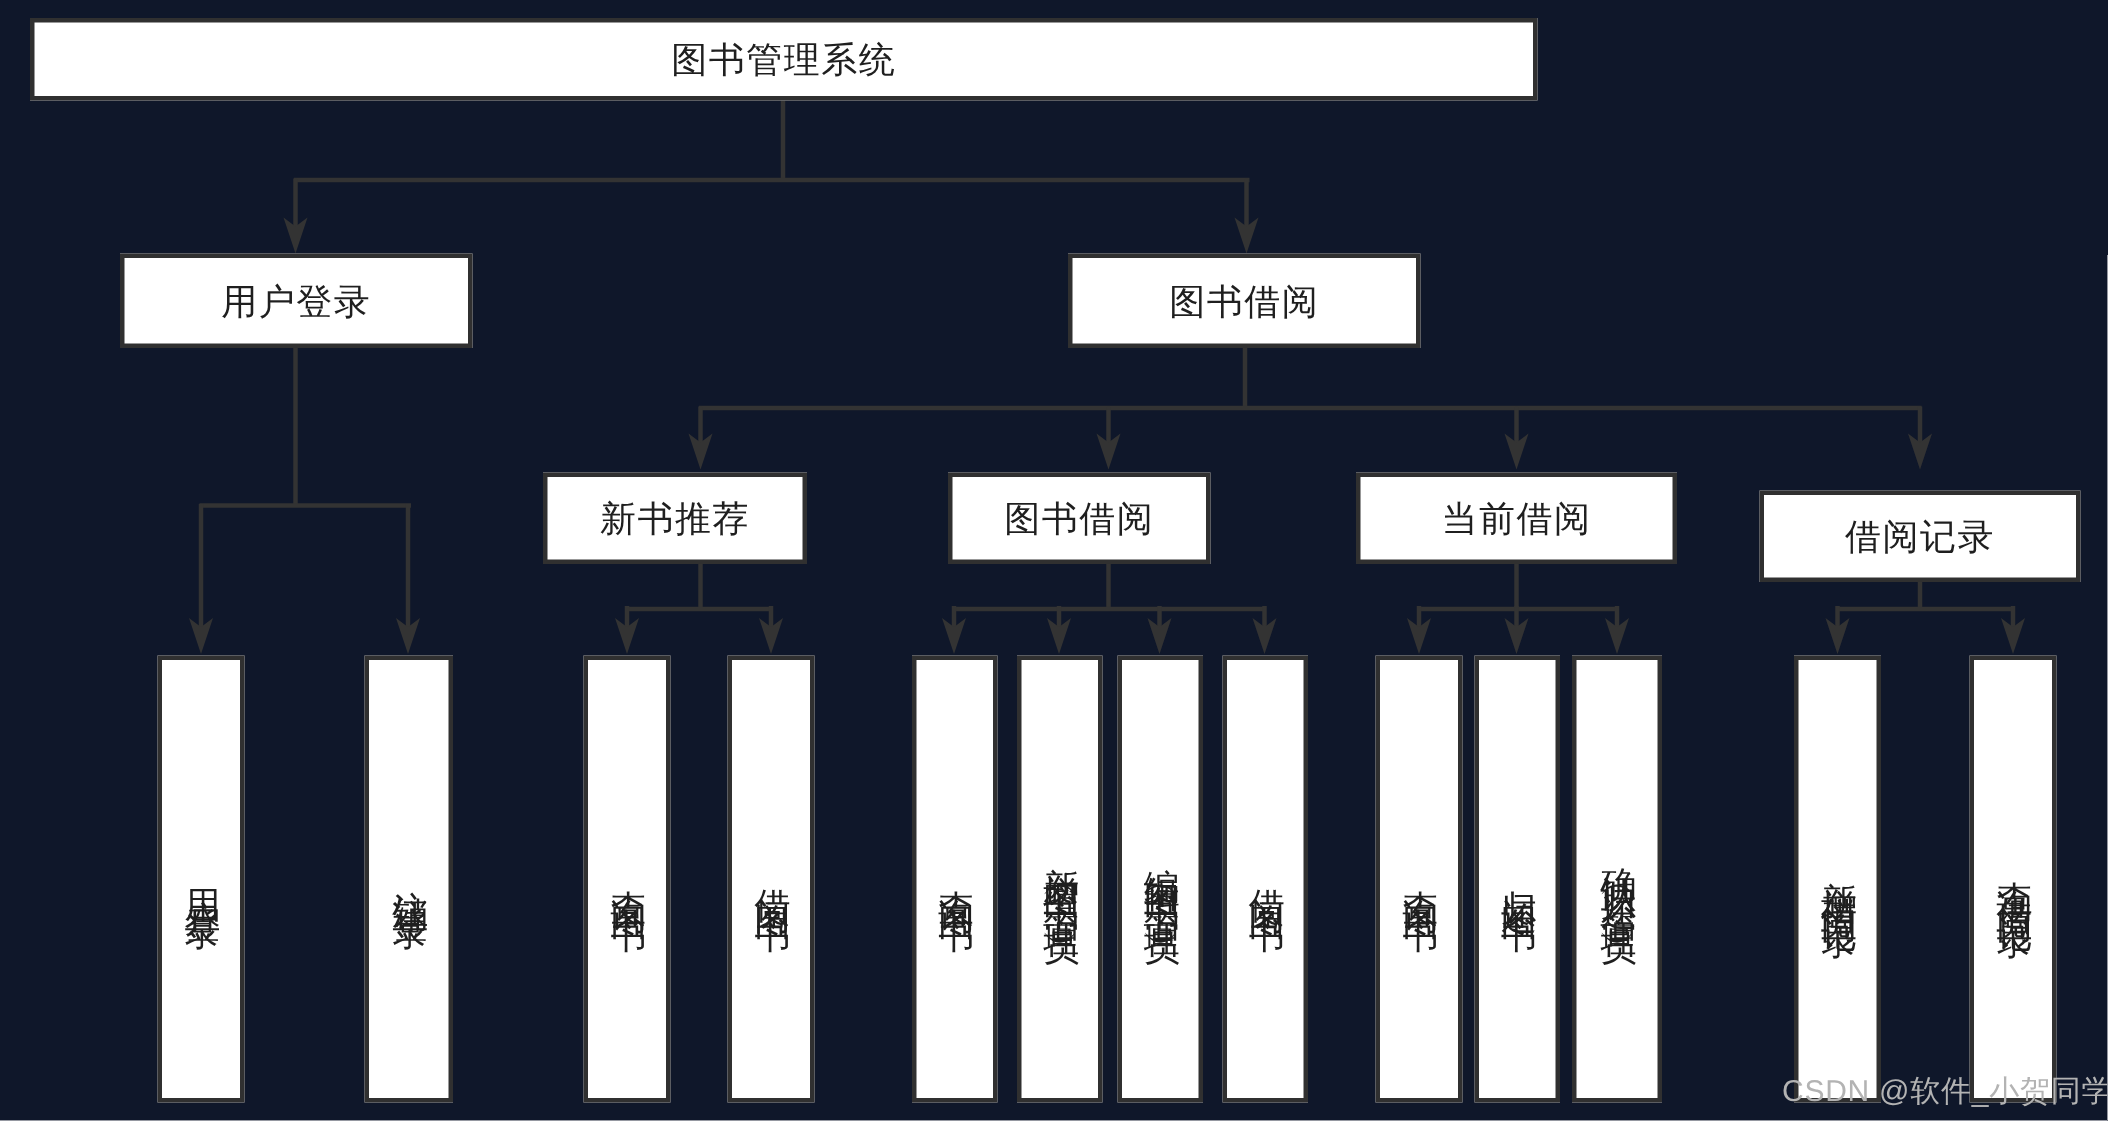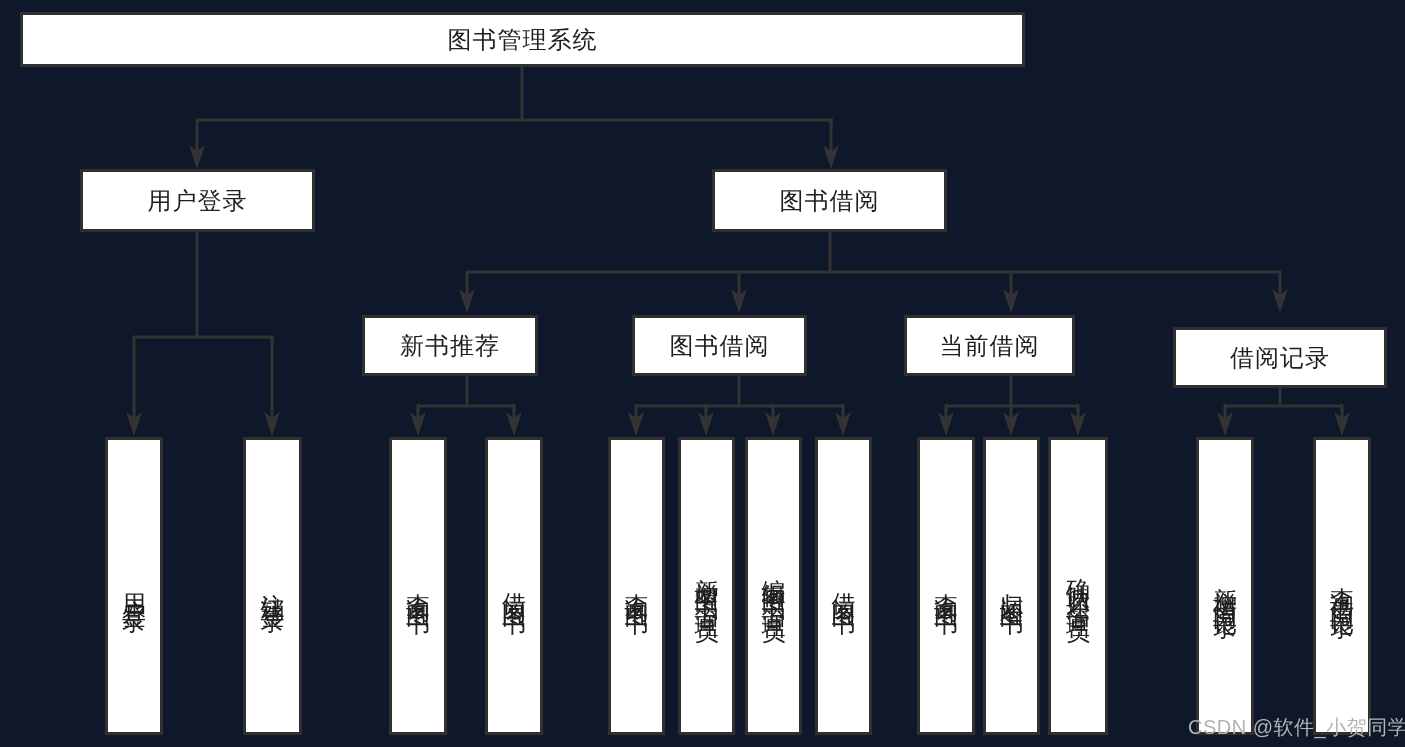--- a/index.html
+++ b/index.html
@@ -142,21 +142,21 @@
   <div class="node" style="left:712px;top:169px;width:235px;height:63px;">
     <span>图书借阅</span>
   </div>
 
   <div class="node" style="left:362px;top:315px;width:176px;height:61px;">
     <span>新书推荐</span>
   </div>
   <div class="node" style="left:632px;top:315px;width:175px;height:61px;">
     <span>图书借阅</span>
   </div>
-  <div class="node" style="left:904px;top:315px;width:171px;height:61px;text-align:center;">
+  <div class="node" style="left:904px;top:315px;width:214px;height:61px;text-align:center;">
     <span>当前借阅</span>
   </div>
   <div class="node" style="left:1173px;top:315px;width:214px;height:61px;margin-top:12px;">
     <span>借阅记录</span>
   </div>
 
   <div class="vnode" style="left:105px;top:437px;width:58px;height:298px;">
     <span>用户登录</span>
   </div>
   <div class="vnode" style="left:243px;top:437px;width:59px;height:298px;">

